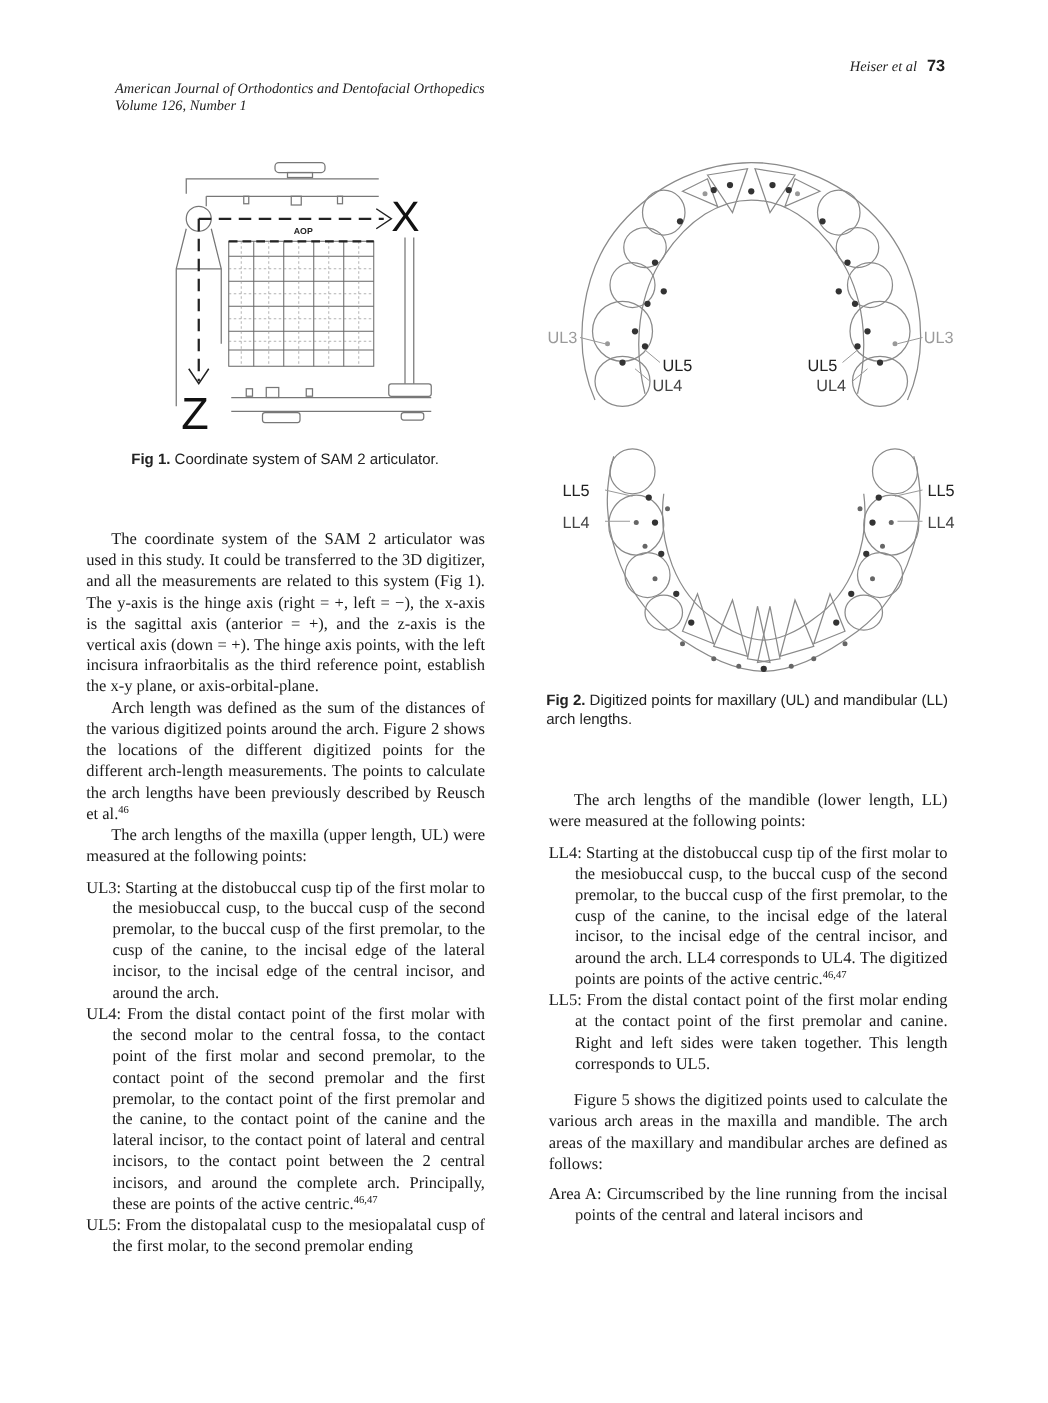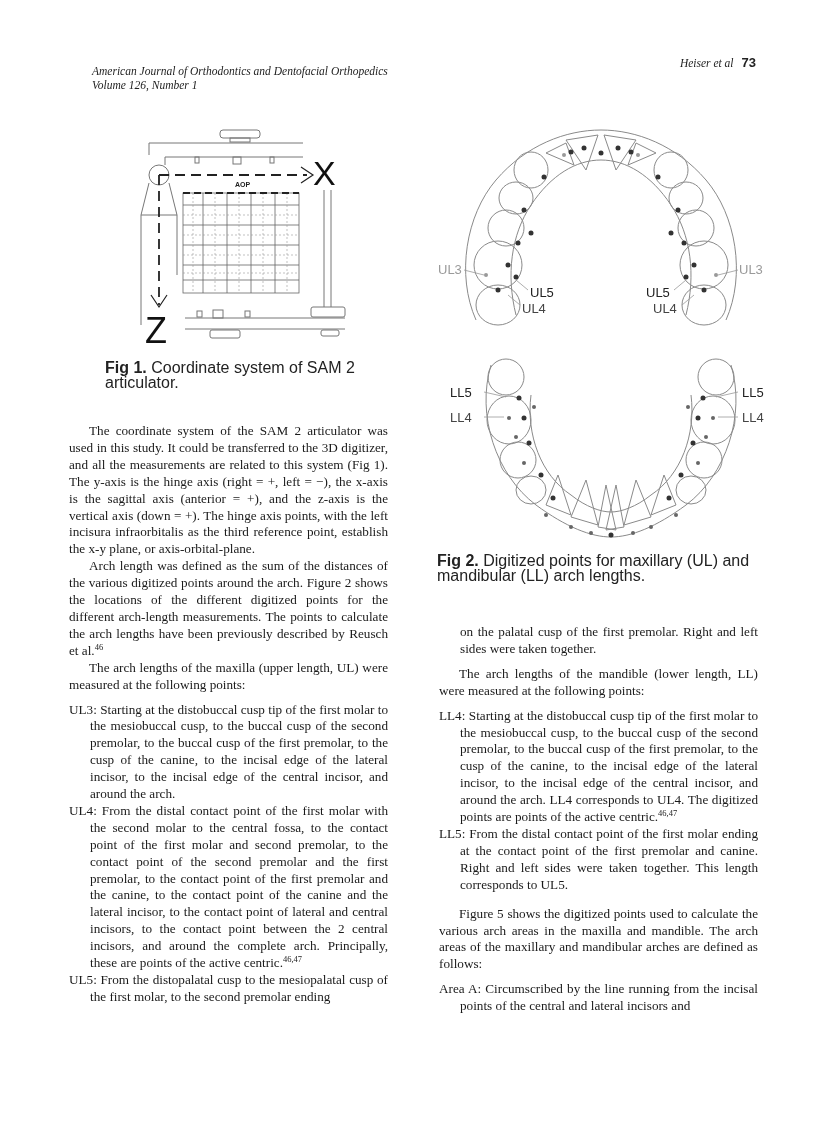--- a/index.html
+++ b/index.html
@@ -1,37 +1,37 @@
 <!DOCTYPE html>
 <html><head>
   <meta charset="utf-8">
   <style>
     html, body { margin: 0; padding: 0; background: #ffffff; }
     body { width: 838px; height: 1122px; position: relative; overflow: hidden; font-family: "Liberation Serif", serif; color: #1a1a1a; }
     .abs { position: absolute; }
     .hdr { font-family: "Liberation Serif", serif; font-style: italic; font-size: 11.5px; color: #222; line-height: 14px; }
     .pgnum { font-family: "Liberation Sans", sans-serif; font-style: normal; font-weight: bold; font-size: 13px; margin-left: 8px; }
-    .caption { font-family: "Liberation Sans", sans-serif; font-size: 16px; line-height: 15px; color: #222; }
+    .caption { font-family: "Liberation Sans", sans-serif; font-size: 12px; line-height: 15px; color: #222; }
     .caption b { font-weight: bold; }
     .col { position: absolute; width: 319px; font-size: 13.2px; line-height: 16.9px; text-align: justify; }
     .col p { margin: 0; }
     .indent { text-indent: 20px; }
     .gap { margin-top: 8px !important; }
     .item { padding-left: 21px; text-indent: -21px; margin: 0; }
     sup { font-size: 8.5px; line-height: 0; vertical-align: 5px; }
     svg text { font-family: "Liberation Sans", sans-serif; }
   </style>
 </head>
 <body>
 
 <div class="abs hdr" style="left:64px; top:64px;margin-left:28px;">
   <div>American Journal of Orthodontics and Dentofacial Orthopedics</div>
   <div>Volume 126, Number 1</div>
 </div>
-<div class="abs hdr" style="right:82px; top:56px;">
+<div class="abs hdr" style="right:82px; top:46px;">
   <span>Heiser et al</span><span class="pgnum">73</span>
 </div>
 
 <div class="abs" style="left:135px; top:125px; width:225px; height:220px;">
   <svg width="225" height="220" viewBox="0 0 225 220">
     <g fill="none" stroke="#777" stroke-width="1">
 
       <rect x="85" y="5" width="40" height="8" rx="3"></rect>
       <rect x="95" y="13" width="20" height="4"></rect>
 
@@ -239,19 +239,18 @@
 <div class="col" style="left:69px; top:409px;margin-top:14px;">
   <p class="indent">The coordinate system of the SAM 2 articulator was used in this study. It could be transferred to the 3D digitizer, and all the measurements are related to this system (Fig 1). The y-axis is the hinge axis (right = +, left = −), the x-axis is the sagittal axis (anterior = +), and the z-axis is the vertical axis (down = +). The hinge axis points, with the left incisura infraorbitalis as the third reference point, establish the x-y plane, or axis-orbital-plane.</p>
   <p class="indent"><span>Arch length was defined as the sum of the distances of the various digitized points around the arch. Figure 2 shows the locations of the different digitized points for the different arch-length measurements. The points to calculate the arch lengths have been previously described by Reusch et al.</span><sup>46</sup></p>
   <p class="indent">The arch lengths of the maxilla (upper length, UL) were measured at the following points:</p>
   <p class="item gap">UL3: Starting at the distobuccal cusp tip of the first molar to the mesiobuccal cusp, to the buccal cusp of the second premolar, to the buccal cusp of the first premolar, to the cusp of the canine, to the incisal edge of the lateral incisor, to the incisal edge of the central incisor, and around the arch.</p>
   <p class="item"><span>UL4: From the distal contact point of the first molar with the second molar to the central fossa, to the contact point of the first molar and second premolar, to the contact point of the second premolar and the first premolar, to the contact point of the first premolar and the canine, to the contact point of the canine and the lateral incisor, to the contact point of lateral and central incisors, to the contact point between the 2 central incisors, and around the complete arch. Principally, these are points of the active centric.</span><sup>46,47</sup></p>
   <p class="item">UL5: From the distopalatal cusp to the mesiopalatal cusp of the first molar, to the second premolar ending</p>
 </div>
 
 <div class="col" style="left:439px; top:624px;">
-  <p style="padding-left:21px;">on the palatal cusp of the first premolar. Right and left sides were taken together.</p>
   <p class="indent gap">The arch lengths of the mandible (lower length, LL) were measured at the following points:</p>
   <p class="item gap"><span>LL4: Starting at the distobuccal cusp tip of the first molar to the mesiobuccal cusp, to the buccal cusp of the second premolar, to the buccal cusp of the first premolar, to the cusp of the canine, to the incisal edge of the lateral incisor, to the incisal edge of the central incisor, and around the arch. LL4 corresponds to UL4. The digitized points are points of the active centric.</span><sup>46,47</sup></p>
   <p class="item">LL5: From the distal contact point of the first molar ending at the contact point of the first premolar and canine. Right and left sides were taken together. This length corresponds to UL5.</p>
   <p class="indent" style="margin-top:12px;">Figure 5 shows the digitized points used to calculate the various arch areas in the maxilla and mandible. The arch areas of the maxillary and mandibular arches are defined as follows:</p>
   <p class="item gap">Area A: Circumscribed by the line running from the incisal points of the central and lateral incisors and</p>
 </div>
 
 </body></html>

